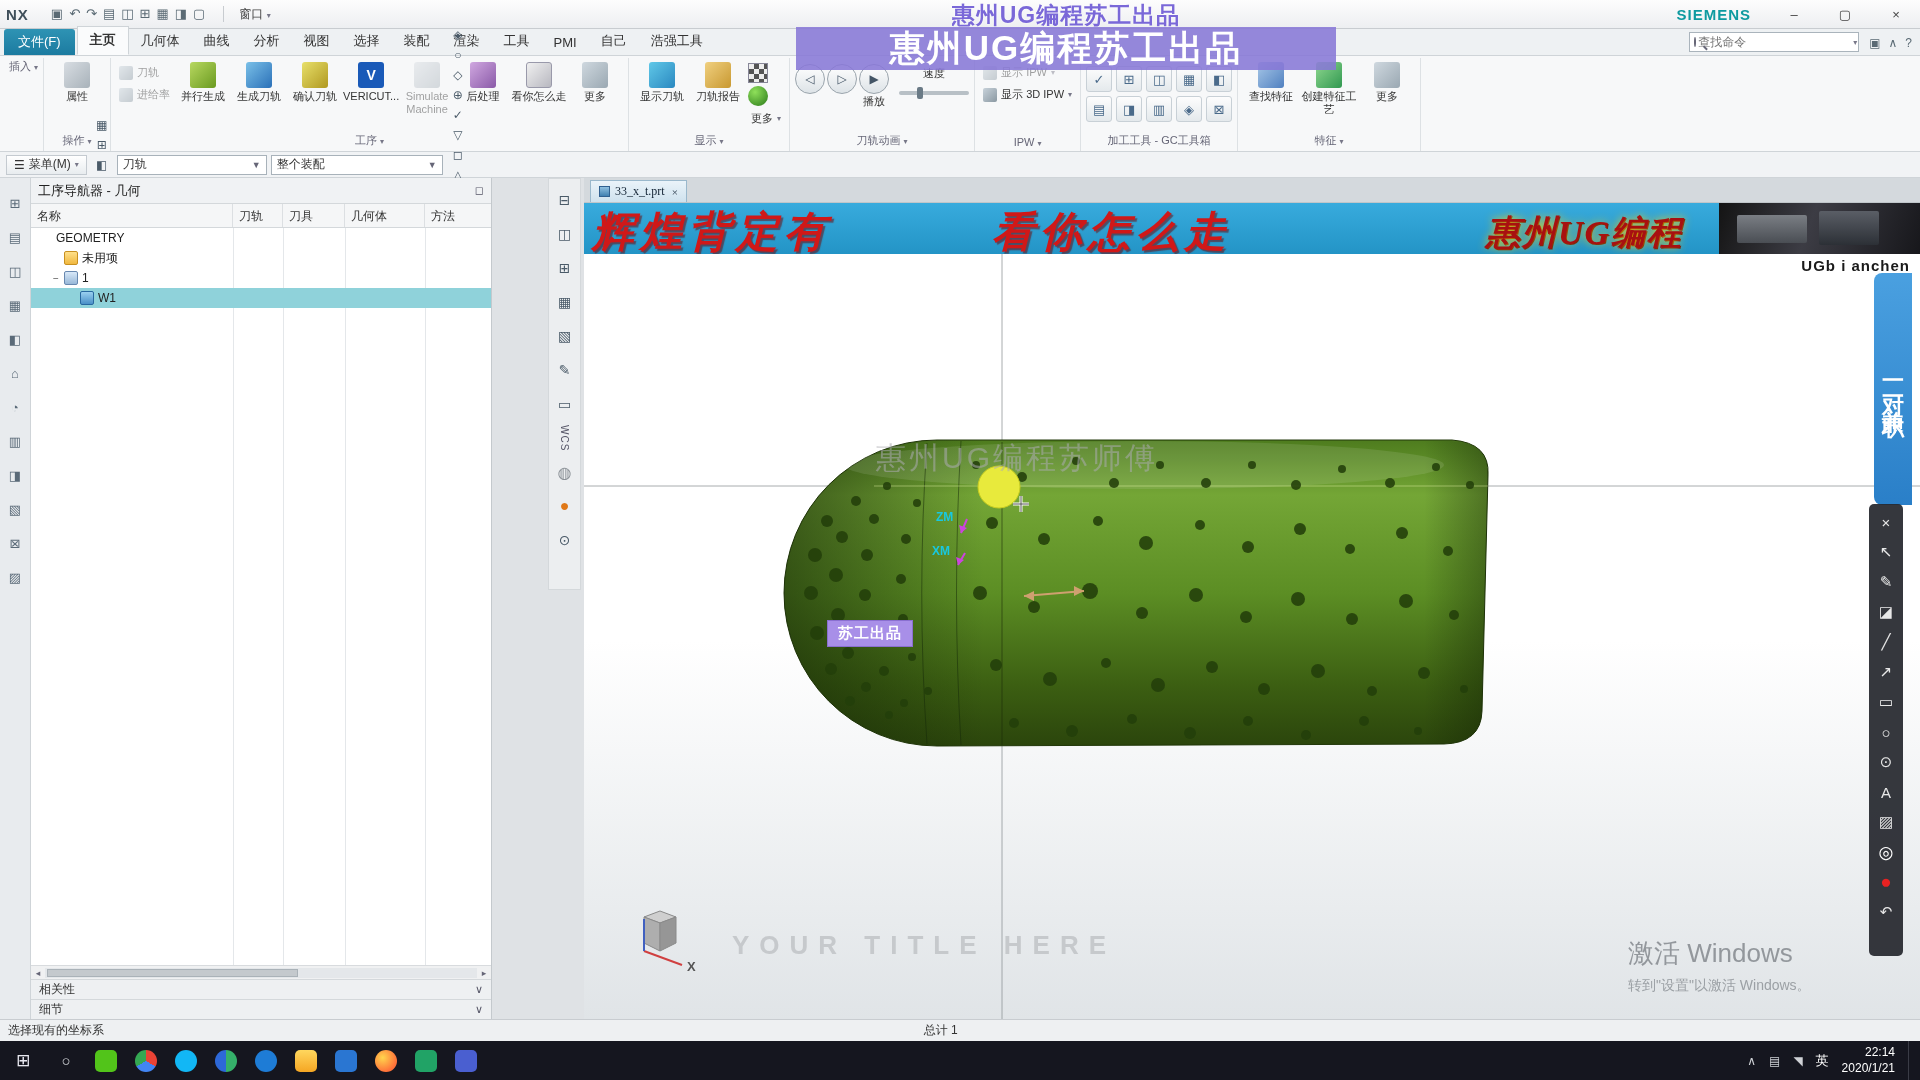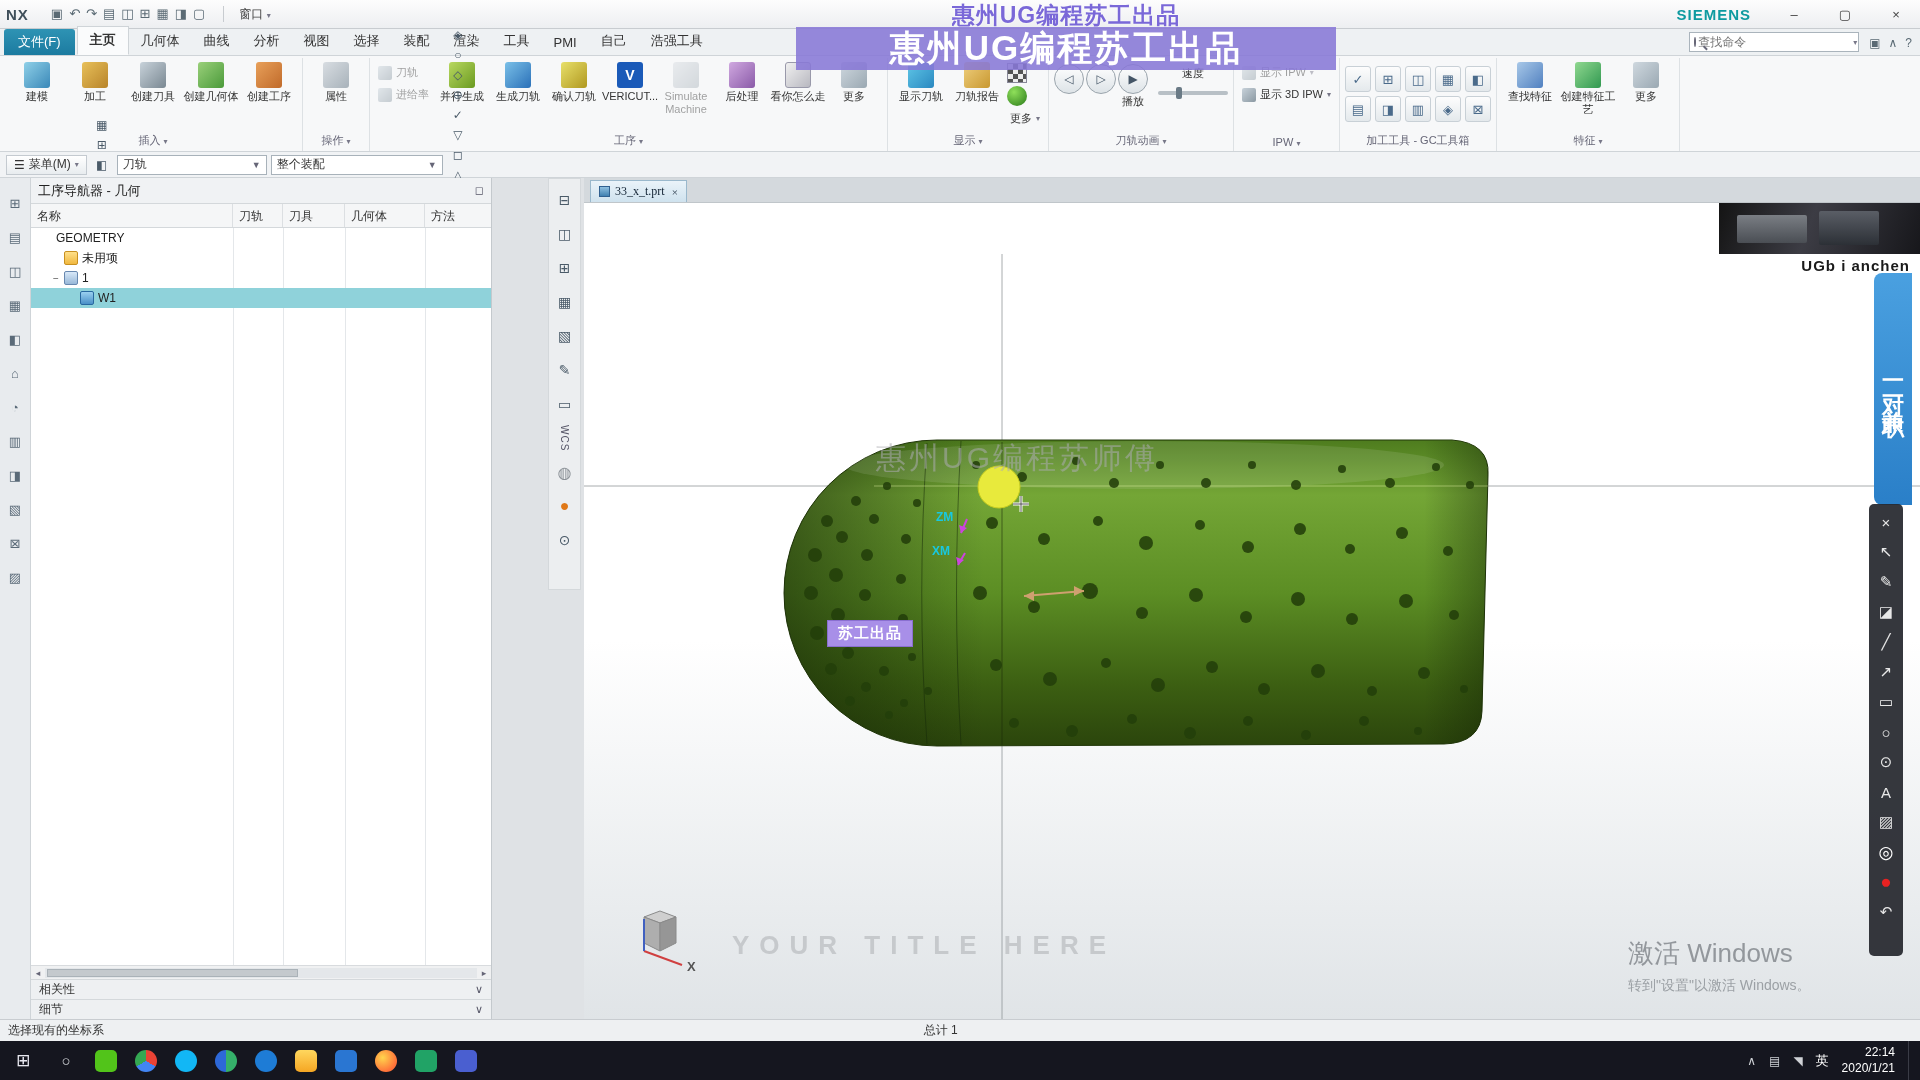--- a/index.html
+++ b/index.html
@@ -204,47 +204,20 @@
       </span>
       <span>
         
       <span class="ticon">▣</span><span class="ticon">∧</span><span class="ticon">?</span></span>
     </span>
   </div>
 
   <div class="abs" id="ribbon">
 
     <div class="rgroup">
-      <div class="rgroup-content">
-
-          <div class="rbtn">
-            <span class="ic ic-model"></span>
-            <span>建模</span>
-          </div>
-
-          <div class="rbtn">
-            <span class="ic ic-mill"></span>
-            <span>加工</span>
-          </div>
-
-          <div class="rbtn">
-            <span class="ic ic-tool"></span>
-            <span>创建刀具</span>
-          </div>
-
-          <div class="rbtn">
-            <span class="ic ic-geom"></span>
-            <span>创建几何体</span>
-          </div>
-
-          <div class="rbtn">
-            <span class="ic ic-op"></span>
-            <span>创建工序</span>
-          </div>
-        </div>
       <div class="rgroup-label"><span>插入</span> <span class="gl-sm">▾</span></div>
     </div>
 
     <div class="rgroup">
       <div class="rgroup-content">
 
           <div class="rbtn">
             <span class="ic ic-gray"></span>
             <span>属性</span>
           </div>
@@ -712,20 +685,25 @@
       <g>
         <polygon points="60,714 76,708 92,714 76,720" fill="#cfcfcf" stroke="#8a8a8a"></polygon>
         <polygon points="60,714 60,740 76,748 76,720" fill="#aeaeae" stroke="#8a8a8a"></polygon>
         <polygon points="76,720 76,748 92,740 92,714" fill="#969696" stroke="#8a8a8a"></polygon>
         <line x1="60" y1="748" x2="98" y2="762" stroke="#d04040" stroke-width="2"></line>
         <line x1="60" y1="748" x2="60" y2="716" stroke="#4060c0" stroke-width="2"></line>
         <text x="103" y="768" font-size="13" fill="#555" font-weight="bold">X</text>
       </g>
     </svg>
 
+    <div class="vp-banner">
+      <span class="banner-cal bc-left">辉煌背定有</span>
+      <span class="banner-cal bc-mid">看你怎么走</span>
+      <span class="banner-cal bc-right">惠州UG编程</span>
+    </div>
 
     <div class="vp-thumb">
       <span class="mach1"></span>
       <span class="mach2"></span>
     </div>
     <div class="corner-label">UGb i anchen</div>
 
     <div class="side-banner">一对一兼职</div>
 
     <div class="float-bar">

